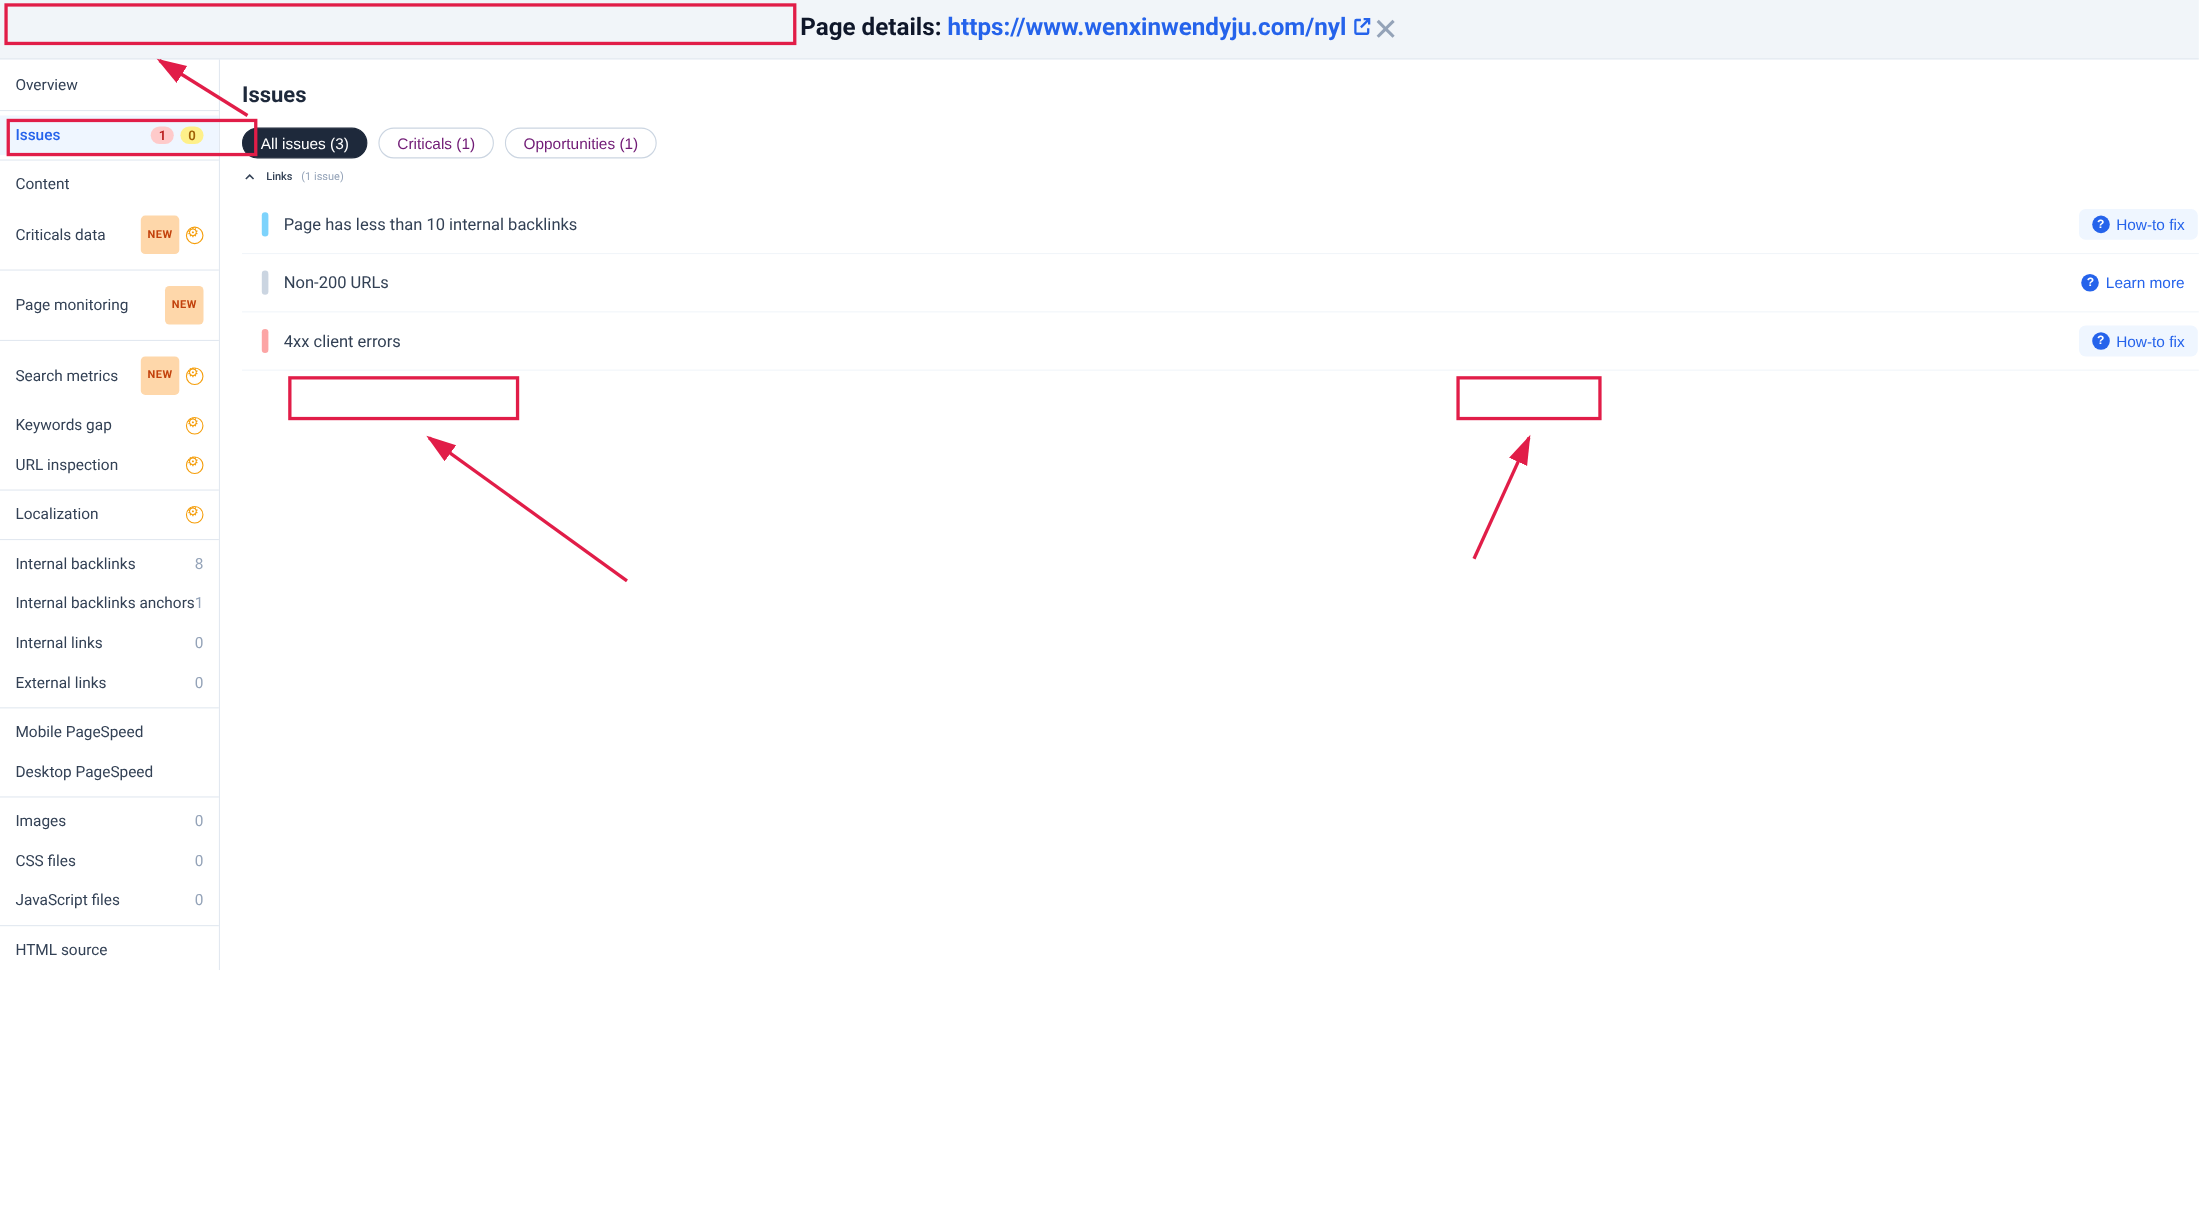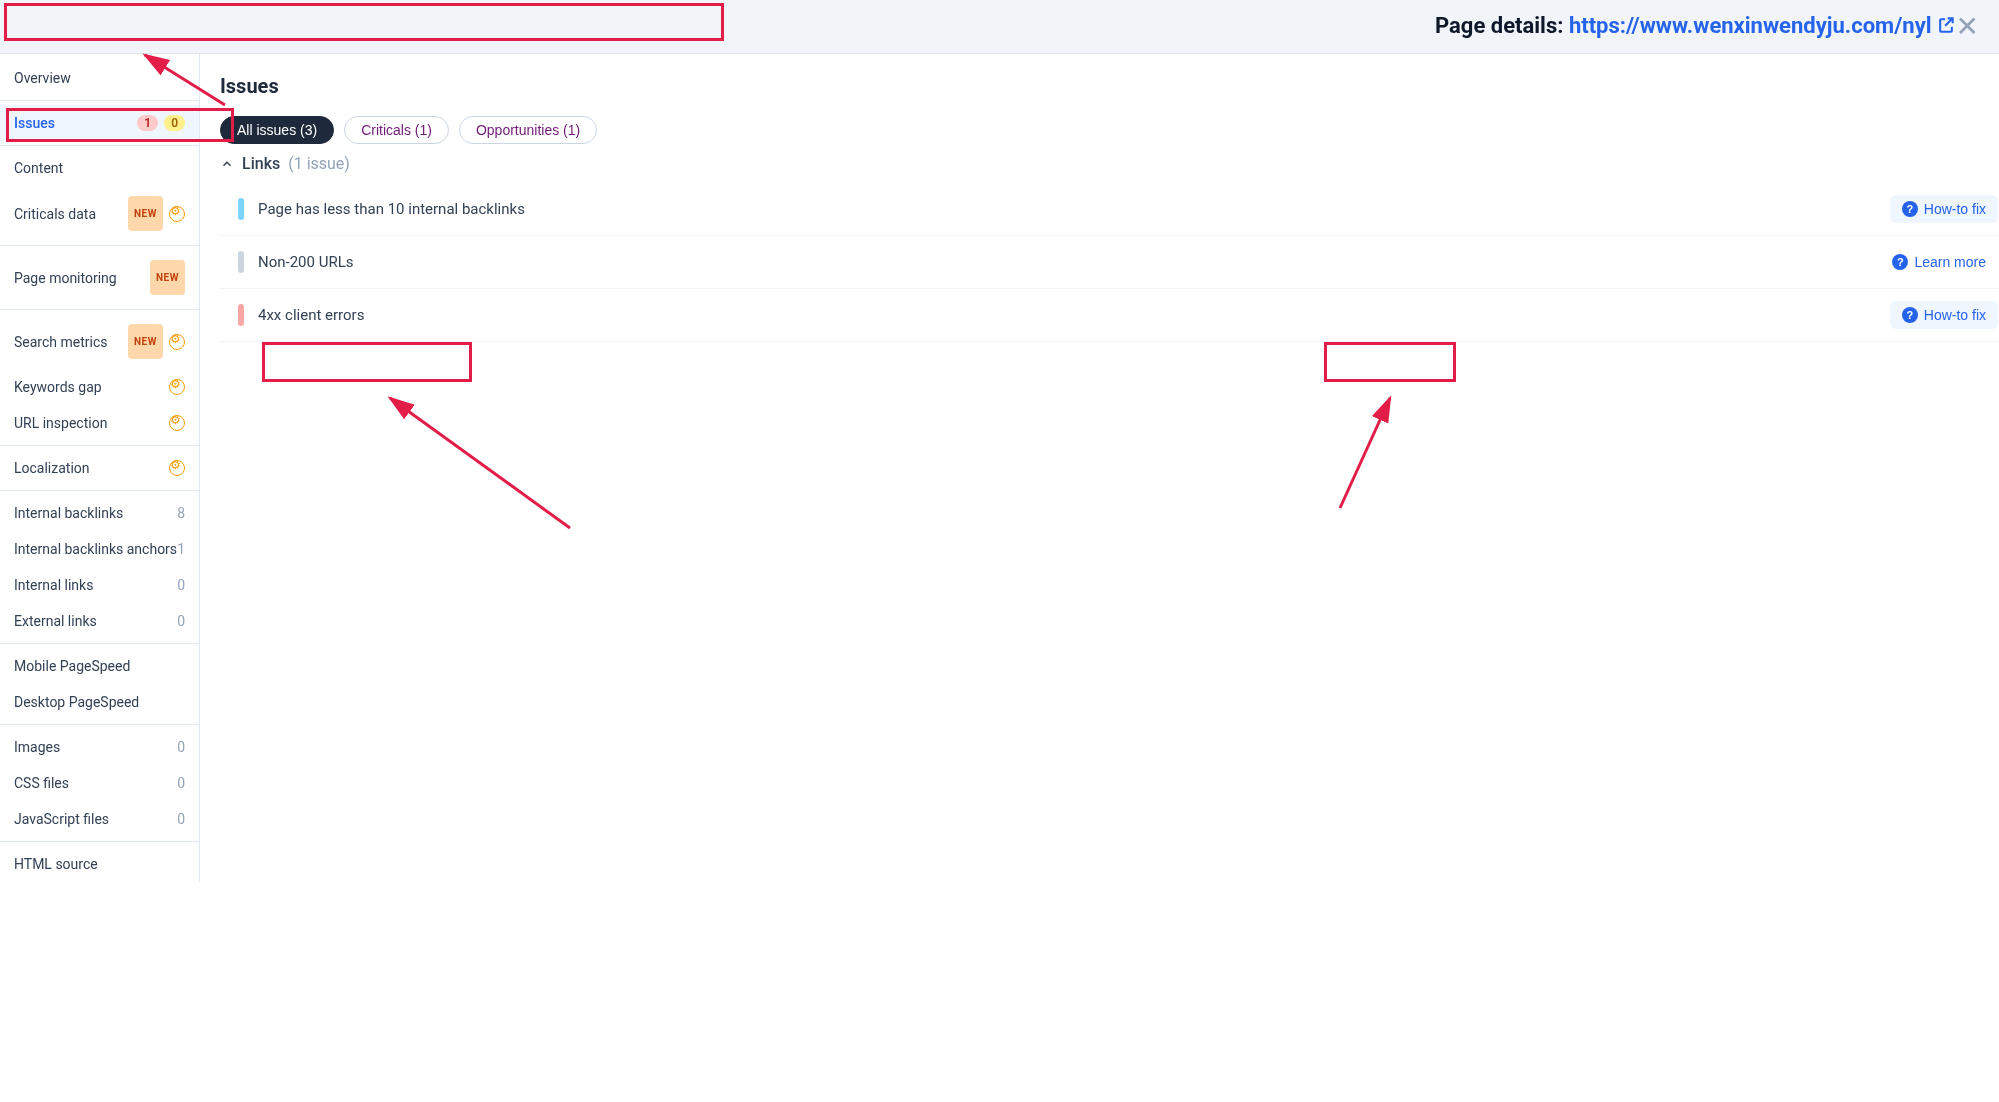--- a/index.html
+++ b/index.html
@@ -3,21 +3,21 @@
 <meta charset="utf-8">
 <style>
 * { box-sizing: border-box; margin: 0; padding: 0; }
 body { font-family: -apple-system, BlinkMacSystemFont, "Segoe UI", Roboto, sans-serif; background: #fff; color: #1e293b; }
 
 .header {
   background: #f1f5f9;
   padding: 10px 20px;
   display: flex;
   align-items: center;
-  justify-content: flex-end;
+  justify-content: center;
   border-bottom: 1px solid #e2e8f0;
 }
 .header-title { font-size: 22px; font-weight: 700; color: #0f172a; }
 .header-url { color: #2563eb; font-weight: 700; }
 .close-btn { font-size: 28px; color: #94a3b8; cursor: pointer; background:none; border:none; }
 
 .layout { display: flex; }
 .sidebar { width: 200px; border-right: 1px solid #e2e8f0; padding-top: 6px; }
 .main { flex: 1; padding: 20px 0 20px 20px; }
 
@@ -40,21 +40,21 @@
 .badge-new { background: #fed7aa; color: #c2410c; border-radius: 4px; padding: 12px 6px; font-size: 10px; font-weight:700; letter-spacing:0.5px; }
 
 .gear-icon { width:16px; height:16px; border:1.5px solid #f59e0b; border-radius:50%; position:relative; display:inline-block; }
 .gear-icon::after { content:"⚙"; position:absolute; top:-3px; left:0px; font-size:12px; color:#f59e0b; }
 
 .main h1 { font-size: 20px; font-weight: 700; margin-bottom: 18px; }
 .tabs { display: flex; gap: 10px; }
 .tab { border: 1px solid #cbd5e1; border-radius: 18px; padding: 5px 16px; font-size: 14px; color:#701a75; background:#fff; cursor:pointer; }
 .tab.active { background: #1e293b; color:#fff; border-color:#1e293b; }
 
-.section-head { display:flex; align-items:center; gap:8px; padding: 10px 0; font-size:16px; cursor:pointer; }
+.section-head { display:flex; align-items:center; gap:8px; padding: 10px 0; font-size:10px; cursor:pointer; }
 .section-head .title { color:#334155; font-weight:500; }
 .section-head .count { color:#94a3b8; }
 .chevron { display:inline-block; }
 .chevron svg { display:block; }
 
 .issue-row {
   display:flex; align-items:center; justify-content:space-between;
   padding: 12px 1px 12px 18px;
   border-bottom: 1px solid #f1f5f9;
 }

